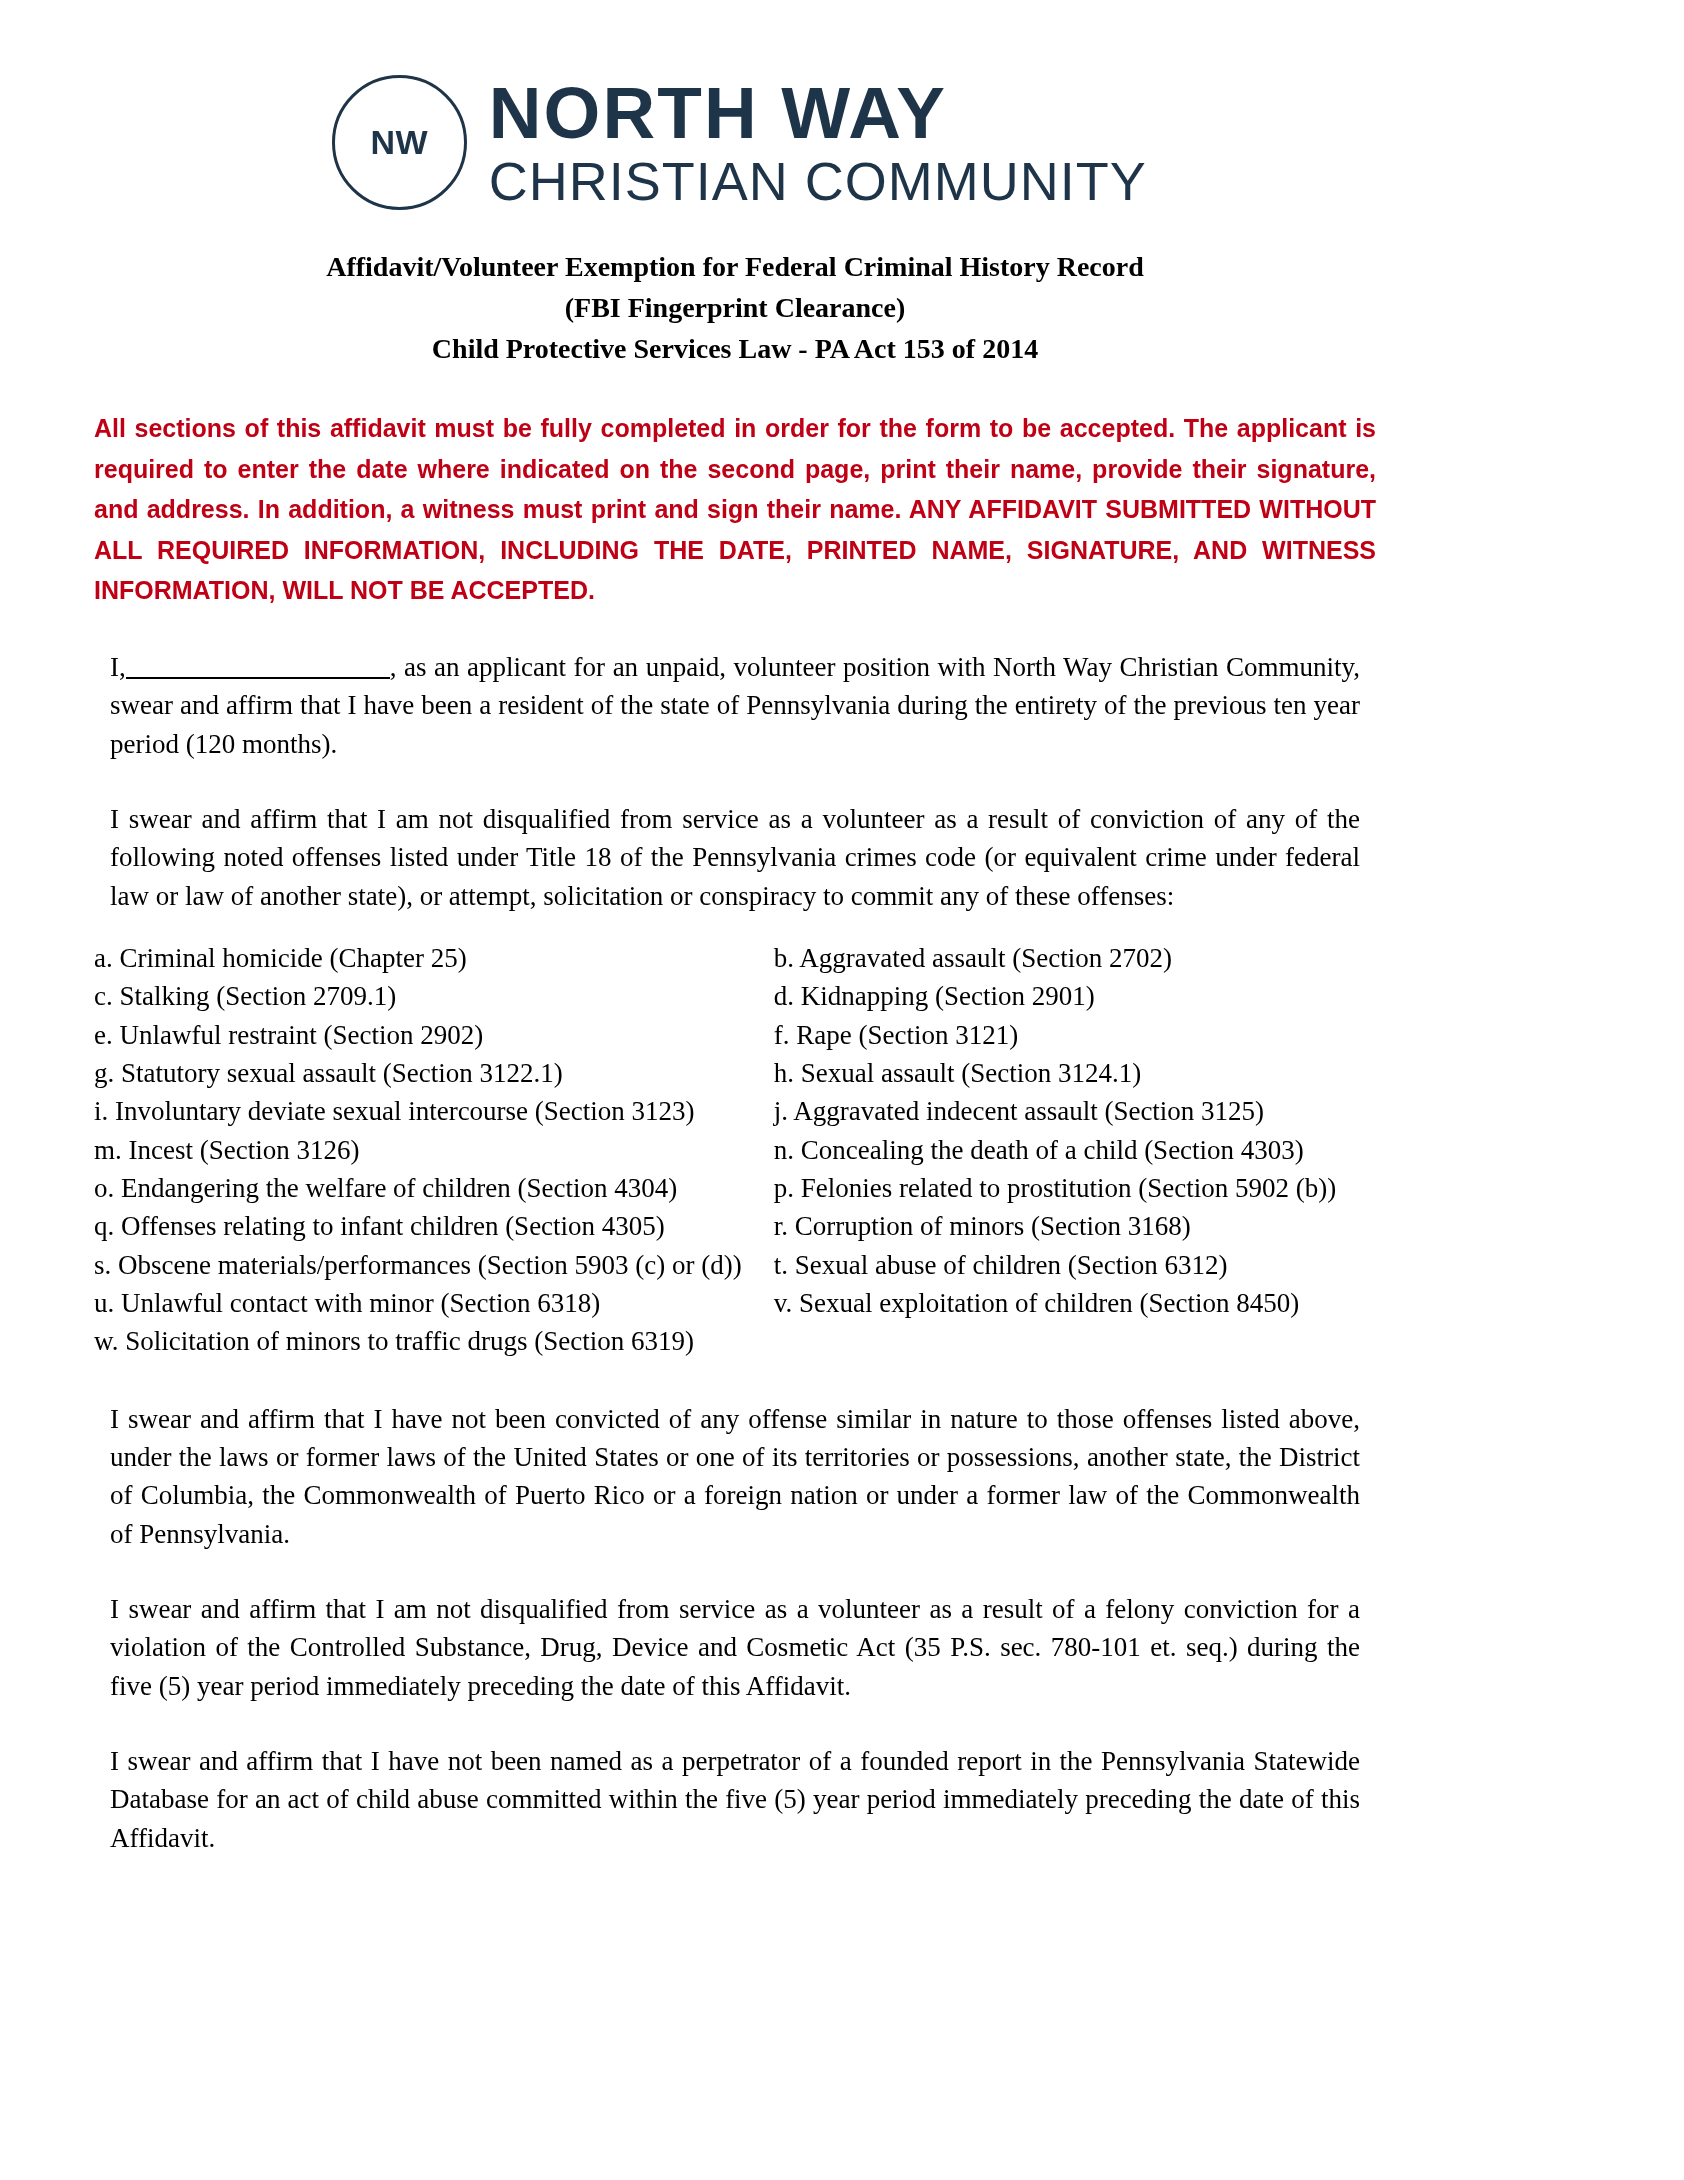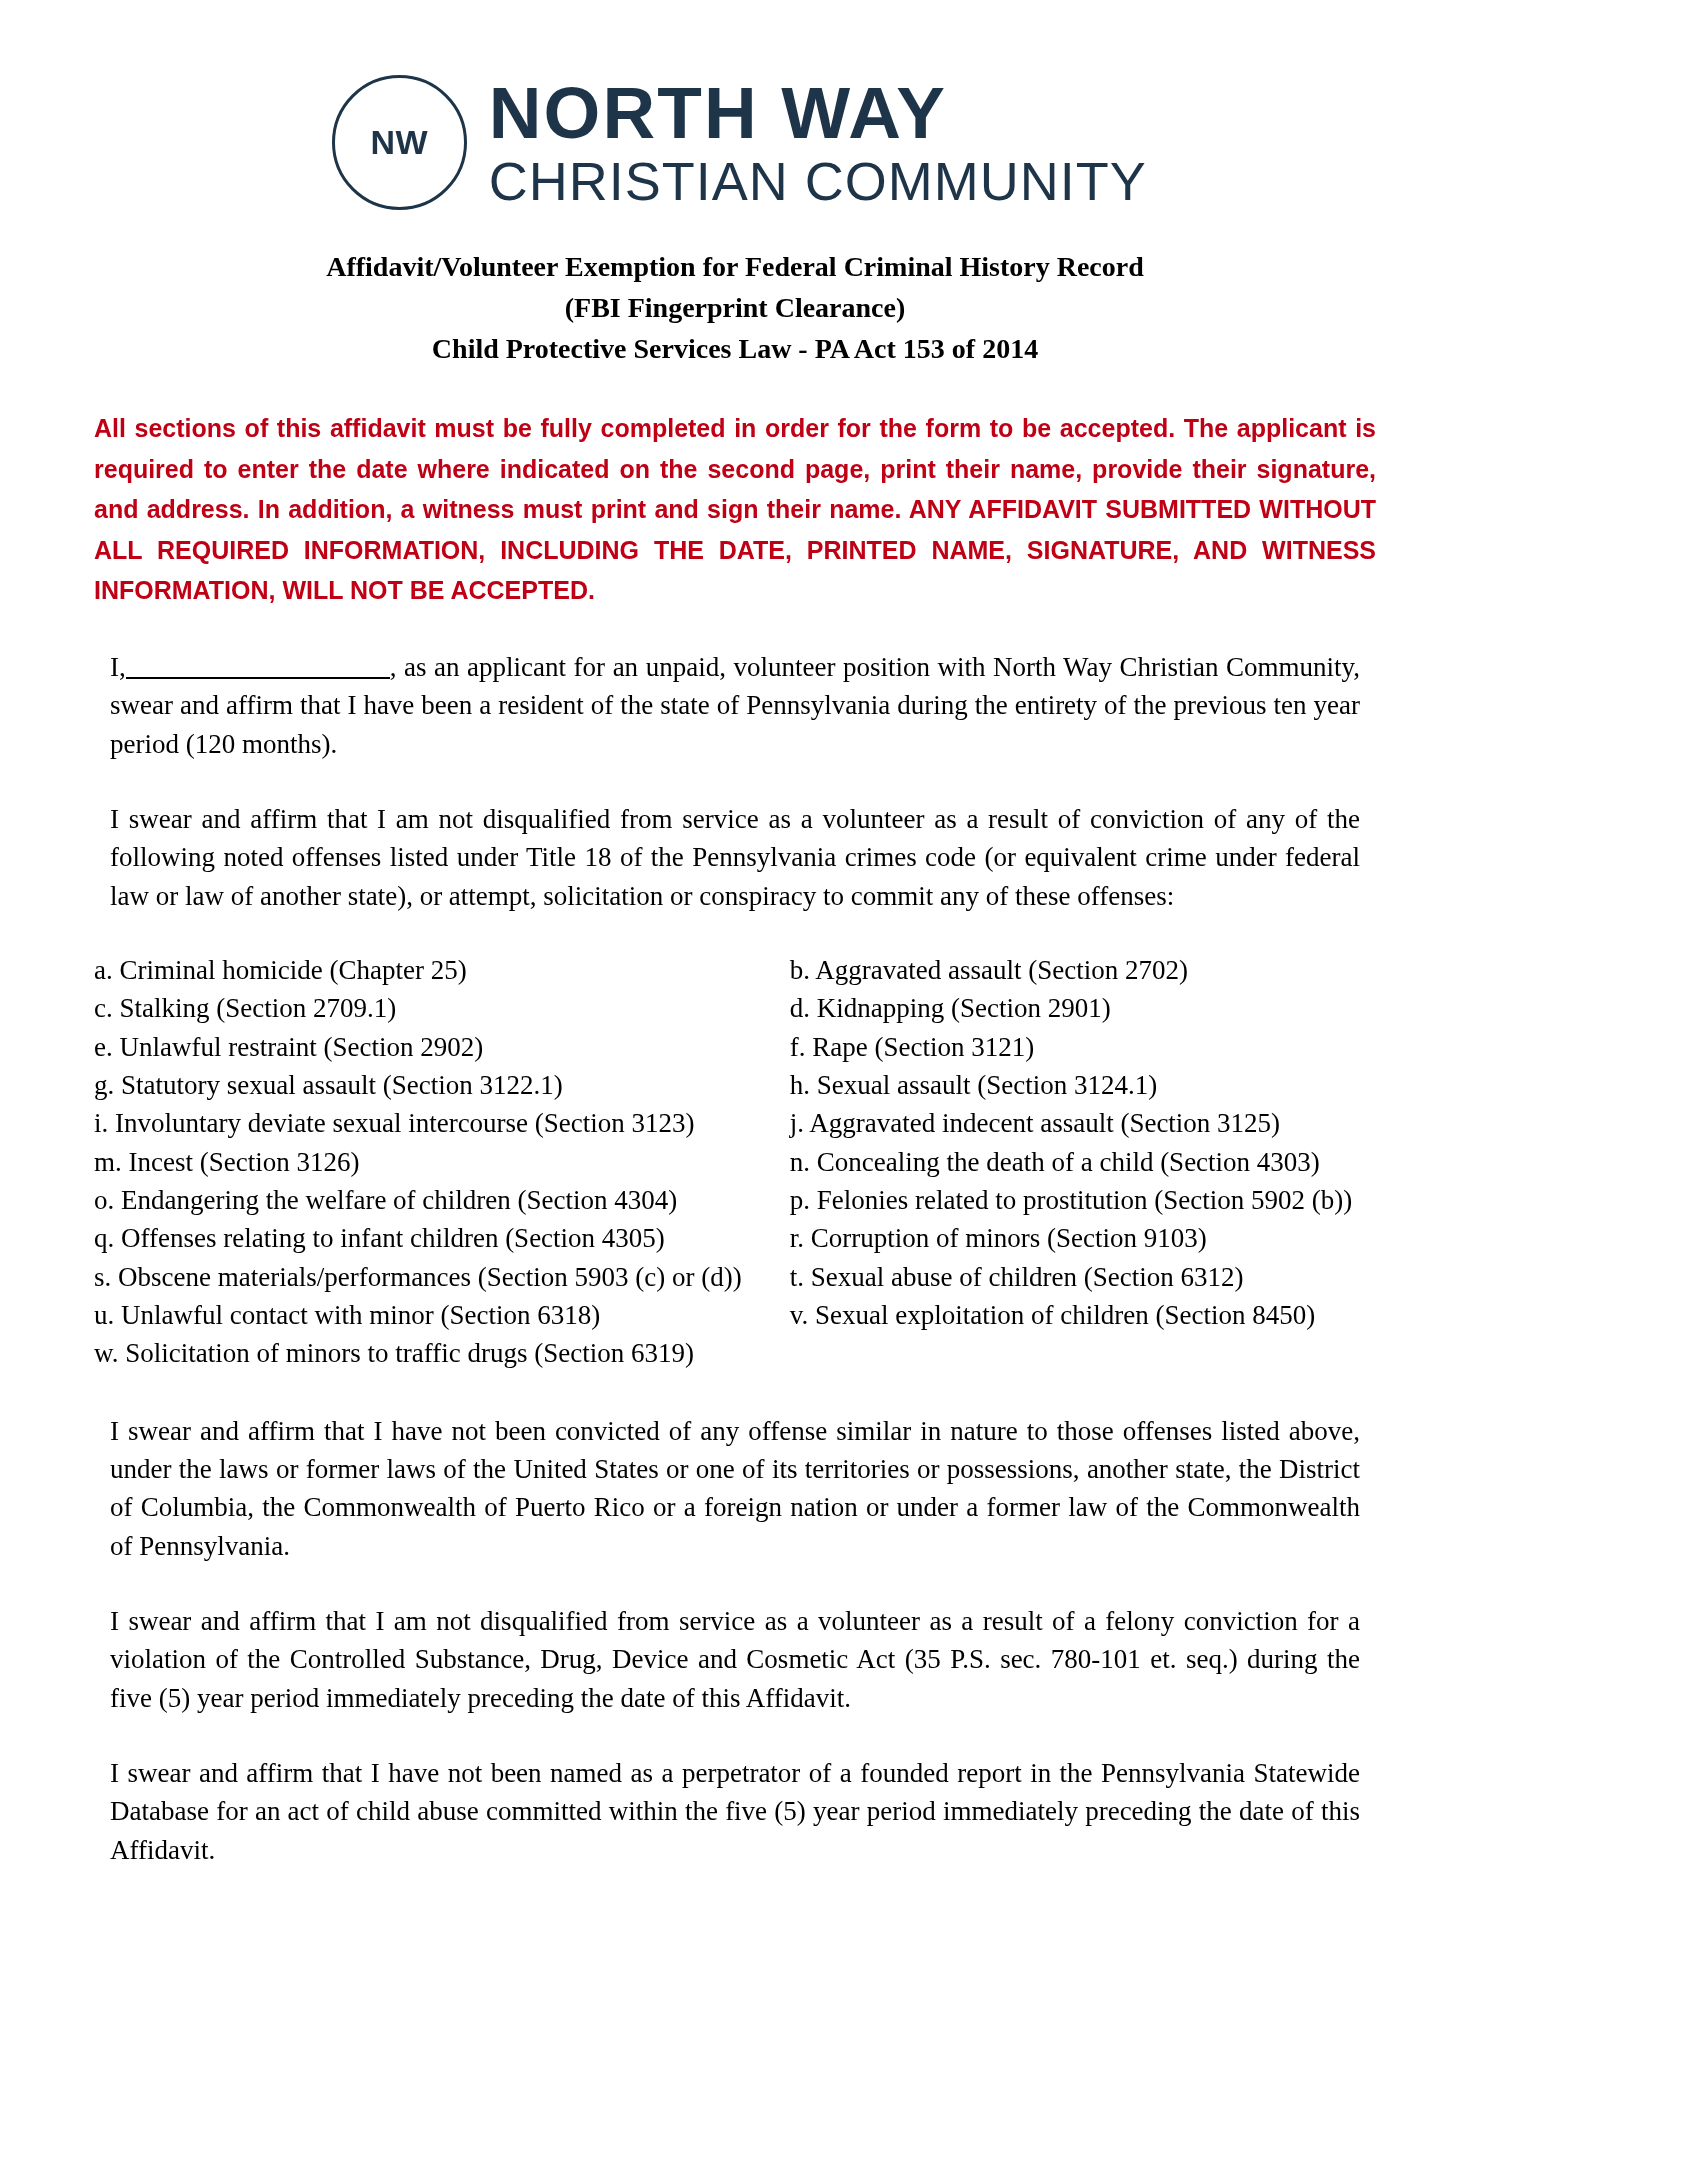--- a/index.html
+++ b/index.html
@@ -112,23 +112,23 @@
   p.para.spaced { margin-top: 37px; }
   .blank-line {
     display: inline-block;
     width: 264px;
     border-bottom: 2.6px solid #000;
     vertical-align: -3.4px;
   }
 
   
   .offense-list {
-    margin-top: 36px;
-    display: flex;
-    gap: 16px;
+    margin-top: 24px;
+    display: flex;
+    gap: 0;
   }
   .offense-col {
     flex: 0 0 50%;
   }
   .offense-col.right { padding-left: 32px; }
   .offense-item {
     font-family: "Liberation Serif", serif;
     font-size: 27px;
     line-height: 1.42;
     white-space: nowrap;
@@ -180,21 +180,21 @@
         <div class="offense-item">w. Solicitation of minors to traffic drugs (Section 6319)</div>
       </div>
       <div class="offense-col right">
         <div class="offense-item">b. Aggravated assault (Section 2702)</div>
         <div class="offense-item">d. Kidnapping (Section 2901)</div>
         <div class="offense-item">f. Rape (Section 3121)</div>
         <div class="offense-item">h. Sexual assault (Section 3124.1)</div>
         <div class="offense-item">j. Aggravated indecent assault (Section 3125)</div>
         <div class="offense-item">n. Concealing the death of a child (Section 4303)</div>
         <div class="offense-item">p. Felonies related to prostitution (Section 5902 (b))</div>
-        <div class="offense-item">r. Corruption of minors (Section 9103)</div>
+        <div class="offense-item">r. Corruption of minors (Section 3168)</div>
         <div class="offense-item">t. Sexual abuse of children (Section 6312)</div>
         <div class="offense-item">v. Sexual exploitation of children (Section 8450)</div>
       </div>
     </div>
 
     <div class="tail-paras">
       <p class="para">I swear and affirm that I have not been convicted of any offense similar in nature to those offenses listed above, under the laws or former laws of the United States or one of its territories or possessions, another state, the District of Columbia, the Commonwealth of Puerto Rico or a foreign nation or under a former law of the Commonwealth of Pennsylvania.</p>
       <p class="para spaced">I swear and affirm that I am not disqualified from service as a volunteer as a result of a felony conviction for a violation of the Controlled Substance, Drug, Device and Cosmetic Act (35 P.S. sec. 780-101 et. seq.) during the five (5) year period immediately preceding the date of this Affidavit.</p>
       <p class="para spaced">I swear and affirm that I have not been named as a perpetrator of a founded report in the Pennsylvania Statewide Database for an act of child abuse committed within the five (5) year period immediately preceding the date of this Affidavit.</p>
     </div>

